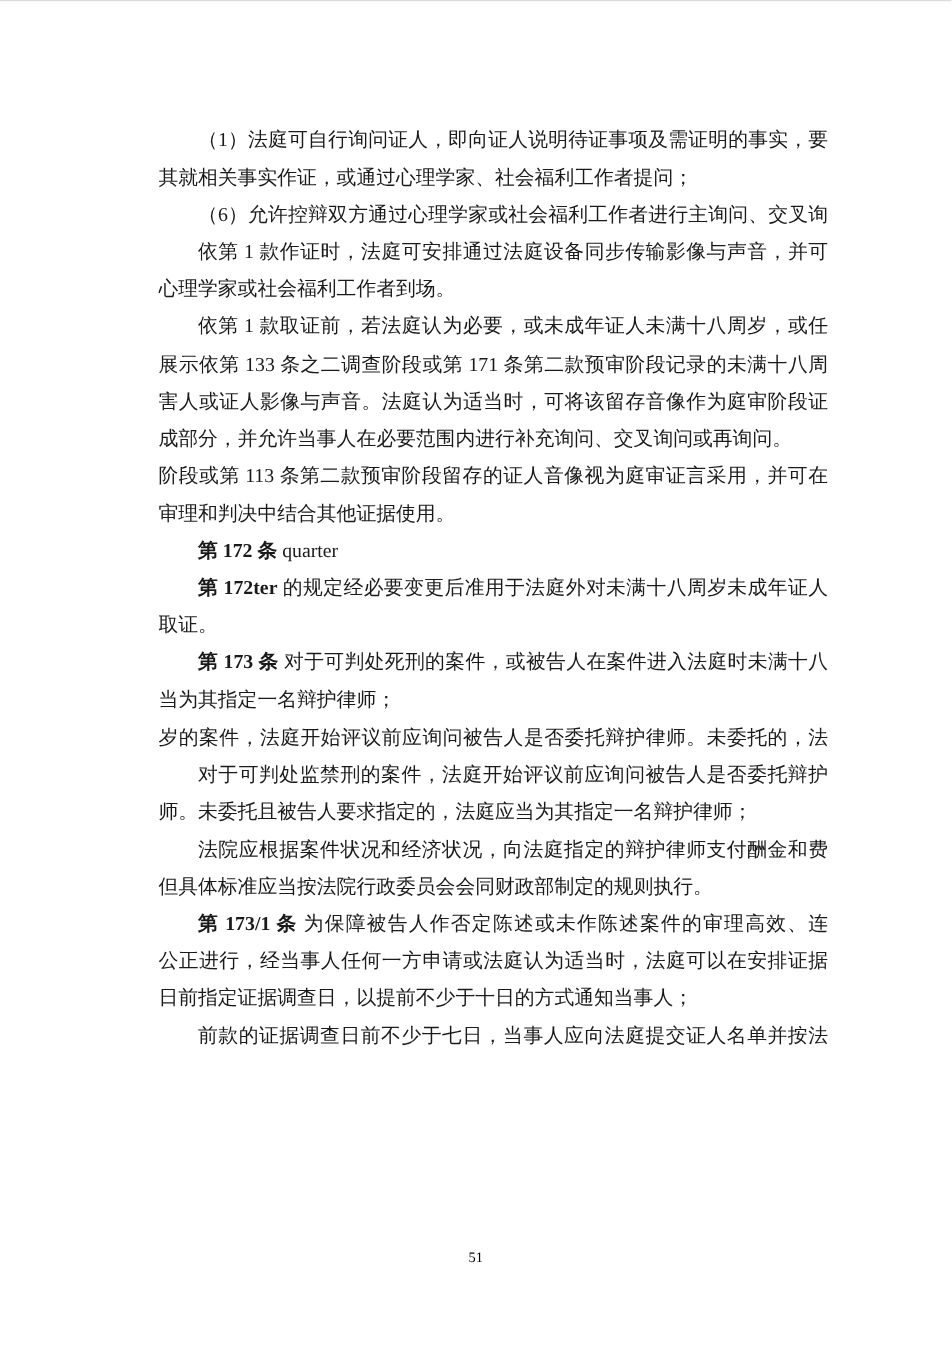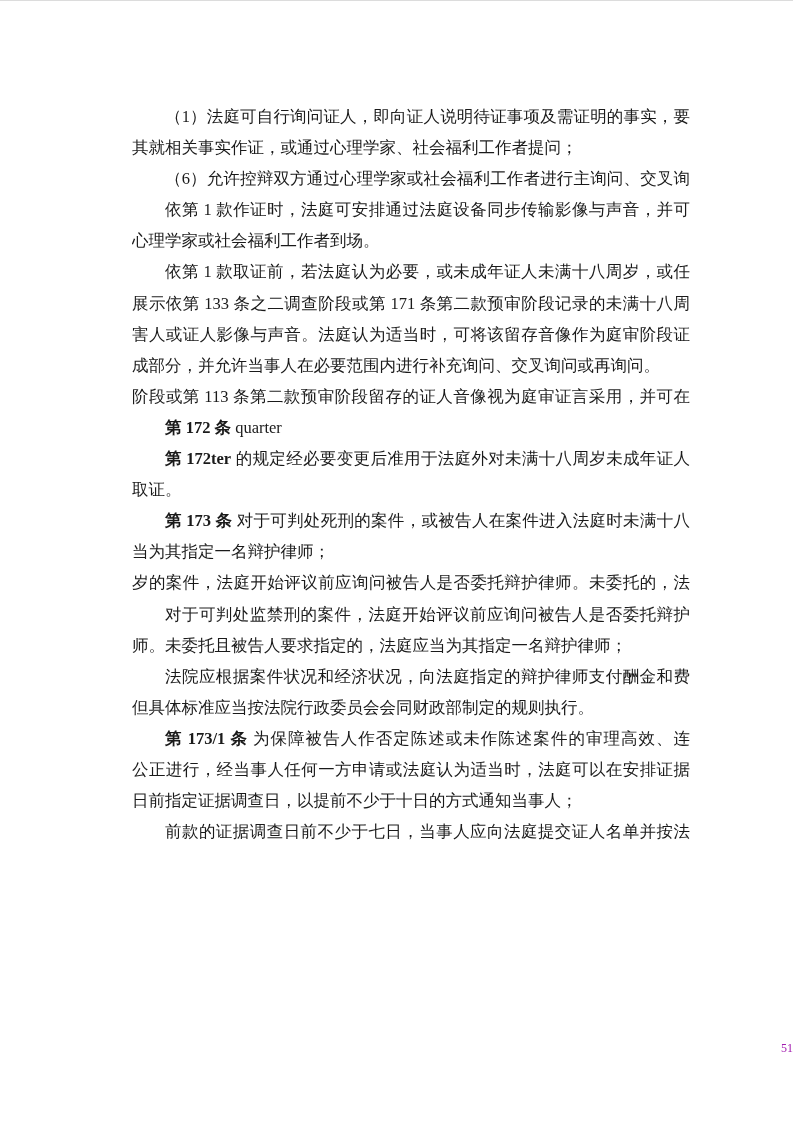--- a/index.html
+++ b/index.html
@@ -40,41 +40,42 @@
     text-align-last: justify;
   }
   .line b {
     font-weight: bold;
   }
   .page-footer {
     position: absolute;
     top: 1040px;
     left: 0;
     width: 100%;
-    text-align: right;
+    text-align: center;
     font-size: 12px;
-    color: #a21caf;
+    color: #000000;
     font-family: "Liberation Serif", "DejaVu Serif", serif;
   }
 </style>
 </head>
 <body>
 
 <div class="page">
   <main class="doc-body">
       <div class="line ind just"><span>（1）法庭可自行询问证人，即向证人说明待证事项及需证明的事实，要求</span></div>
       <div class="line"><span>其就相关事实作证，或通过心理学家、社会福利工作者提问；</span></div>
       <div class="line ind just"><span>（6）允许控辩双方通过心理学家或社会福利工作者进行主询问、交叉询问</span></div>
       <div class="line ind just"><span>依第 1 款作证时，法庭可安排通过法庭设备同步传输影像与声音，并可通知</span></div>
       <div class="line"><span>心理学家或社会福利工作者到场。</span></div>
       <div class="line ind just"><span>依第 1 款取证前，若法庭认为必要，或未成年证人未满十八周岁，或任何当</span></div>
       <div class="line just"><span>展示依第 133 条之二调查阶段或第 171 条第二款预审阶段记录的未满十八周岁被</span></div>
       <div class="line just"><span>害人或证人影像与声音。法庭认为适当时，可将该留存音像作为庭审阶段证言组</span></div>
       <div class="line"><span>成部分，并允许当事人在必要范围内进行补充询问、交叉询问或再询问。</span></div>
       <div class="line just"><span>阶段或第 113 条第二款预审阶段留存的证人音像视为庭审证言采用，并可在案件</span></div>
+      <div class="line"><span>审理和判决中结合其他证据使用。</span></div>
       <div class="line ind"><b>第 172 条</b><span> quarter</span></div>
       <div class="line ind just"><b>第 172ter</b><span> 的规定经必要变更后准用于法庭外对未满十八周岁未成年证人的</span></div>
       <div class="line"><span>取证。</span></div>
       <div class="line ind just"><b>第 173 条</b><span> 对于可判处死刑的案件，或被告人在案件进入法庭时未满十八周</span></div>
       <div class="line"><span>当为其指定一名辩护律师；</span></div>
       <div class="line just"><span>岁的案件，法庭开始评议前应询问被告人是否委托辩护律师。未委托的，法庭应</span></div>
       <div class="line ind just"><span>对于可判处监禁刑的案件，法庭开始评议前应询问被告人是否委托辩护律</span></div>
       <div class="line"><span>师。未委托且被告人要求指定的，法庭应当为其指定一名辩护律师；</span></div>
       <div class="line ind just"><span>法院应根据案件状况和经济状况，向法庭指定的辩护律师支付酬金和费用，</span></div>
       <div class="line"><span>但具体标准应当按法院行政委员会会同财政部制定的规则执行。</span></div>

